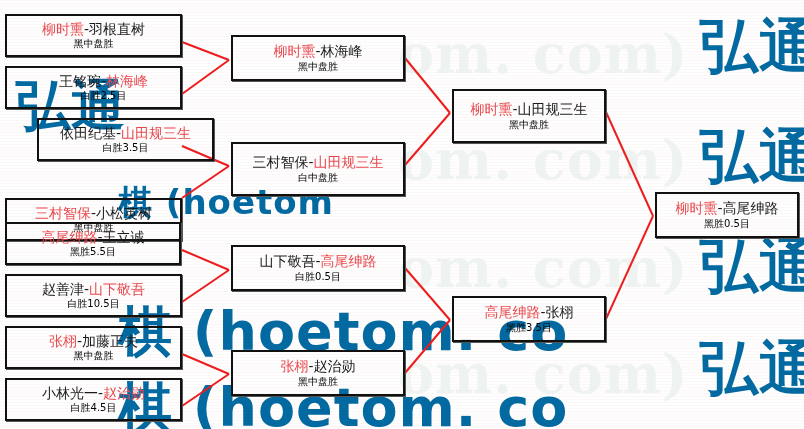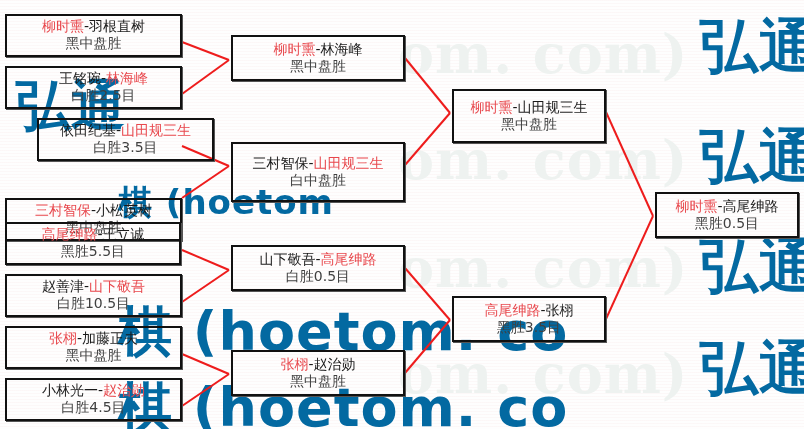--- a/index.html
+++ b/index.html
@@ -79,22 +79,22 @@
     align-items: center;
     justify-content: center;
     line-height: 1.12;
   }
   .pairing {
     font-size: 14px;
     color: #1a1a1a;
     white-space: nowrap;
   }
   .result {
-    font-size: 14px;
-    color: #404040;
+    font-size: 10px;
+    color: #000000;
     white-space: nowrap;
     margin-top: 1px;
   }
   .winner {
     color: #e8484d;
   }
   .sep {
     color: #1a1a1a;
   }
 </style>
@@ -167,21 +167,21 @@
         <div class="result">黑中盘胜</div>
       </div>
       <div class="match-box" style="left: 5px; top: 378px; width: 177px; height: 43px; border-color: rgb(17, 17, 17);">
         <div class="pairing"><span class="">小林光一</span><span class="sep">-</span><span class="winner">赵治勋</span></div>
         <div class="result">白胜4.5目</div>
       </div>
       <div class="match-box" style="left: 231px; top: 35px; width: 174px; height: 46px; border-color: rgb(17, 17, 17);">
         <div class="pairing"><span class="winner">柳时熏</span><span class="sep">-</span><span class="">林海峰</span></div>
         <div class="result">黑中盘胜</div>
       </div>
-      <div class="match-box" style="left: 231px; top: 142px; width: 174px; height: 60px; border-color: rgb(17, 17, 17);">
+      <div class="match-box" style="left: 231px; top: 142px; width: 174px; height: 54px; border-color: rgb(17, 17, 17);">
         <div class="pairing"><span class="">三村智保</span><span class="sep">-</span><span class="winner">山田规三生</span></div>
         <div class="result">白中盘胜</div>
       </div>
       <div class="match-box" style="left: 231px; top: 245px; width: 174px; height: 46px; border-color: rgb(17, 17, 17);">
         <div class="pairing"><span class="">山下敬吾</span><span class="sep">-</span><span class="winner">高尾绅路</span></div>
         <div class="result">白胜0.5目</div>
       </div>
       <div class="match-box" style="left: 231px; top: 350px; width: 174px; height: 46px; border-color: rgb(17, 17, 17);">
         <div class="pairing"><span class="winner">张栩</span><span class="sep">-</span><span class="">赵治勋</span></div>
         <div class="result">黑中盘胜</div>

